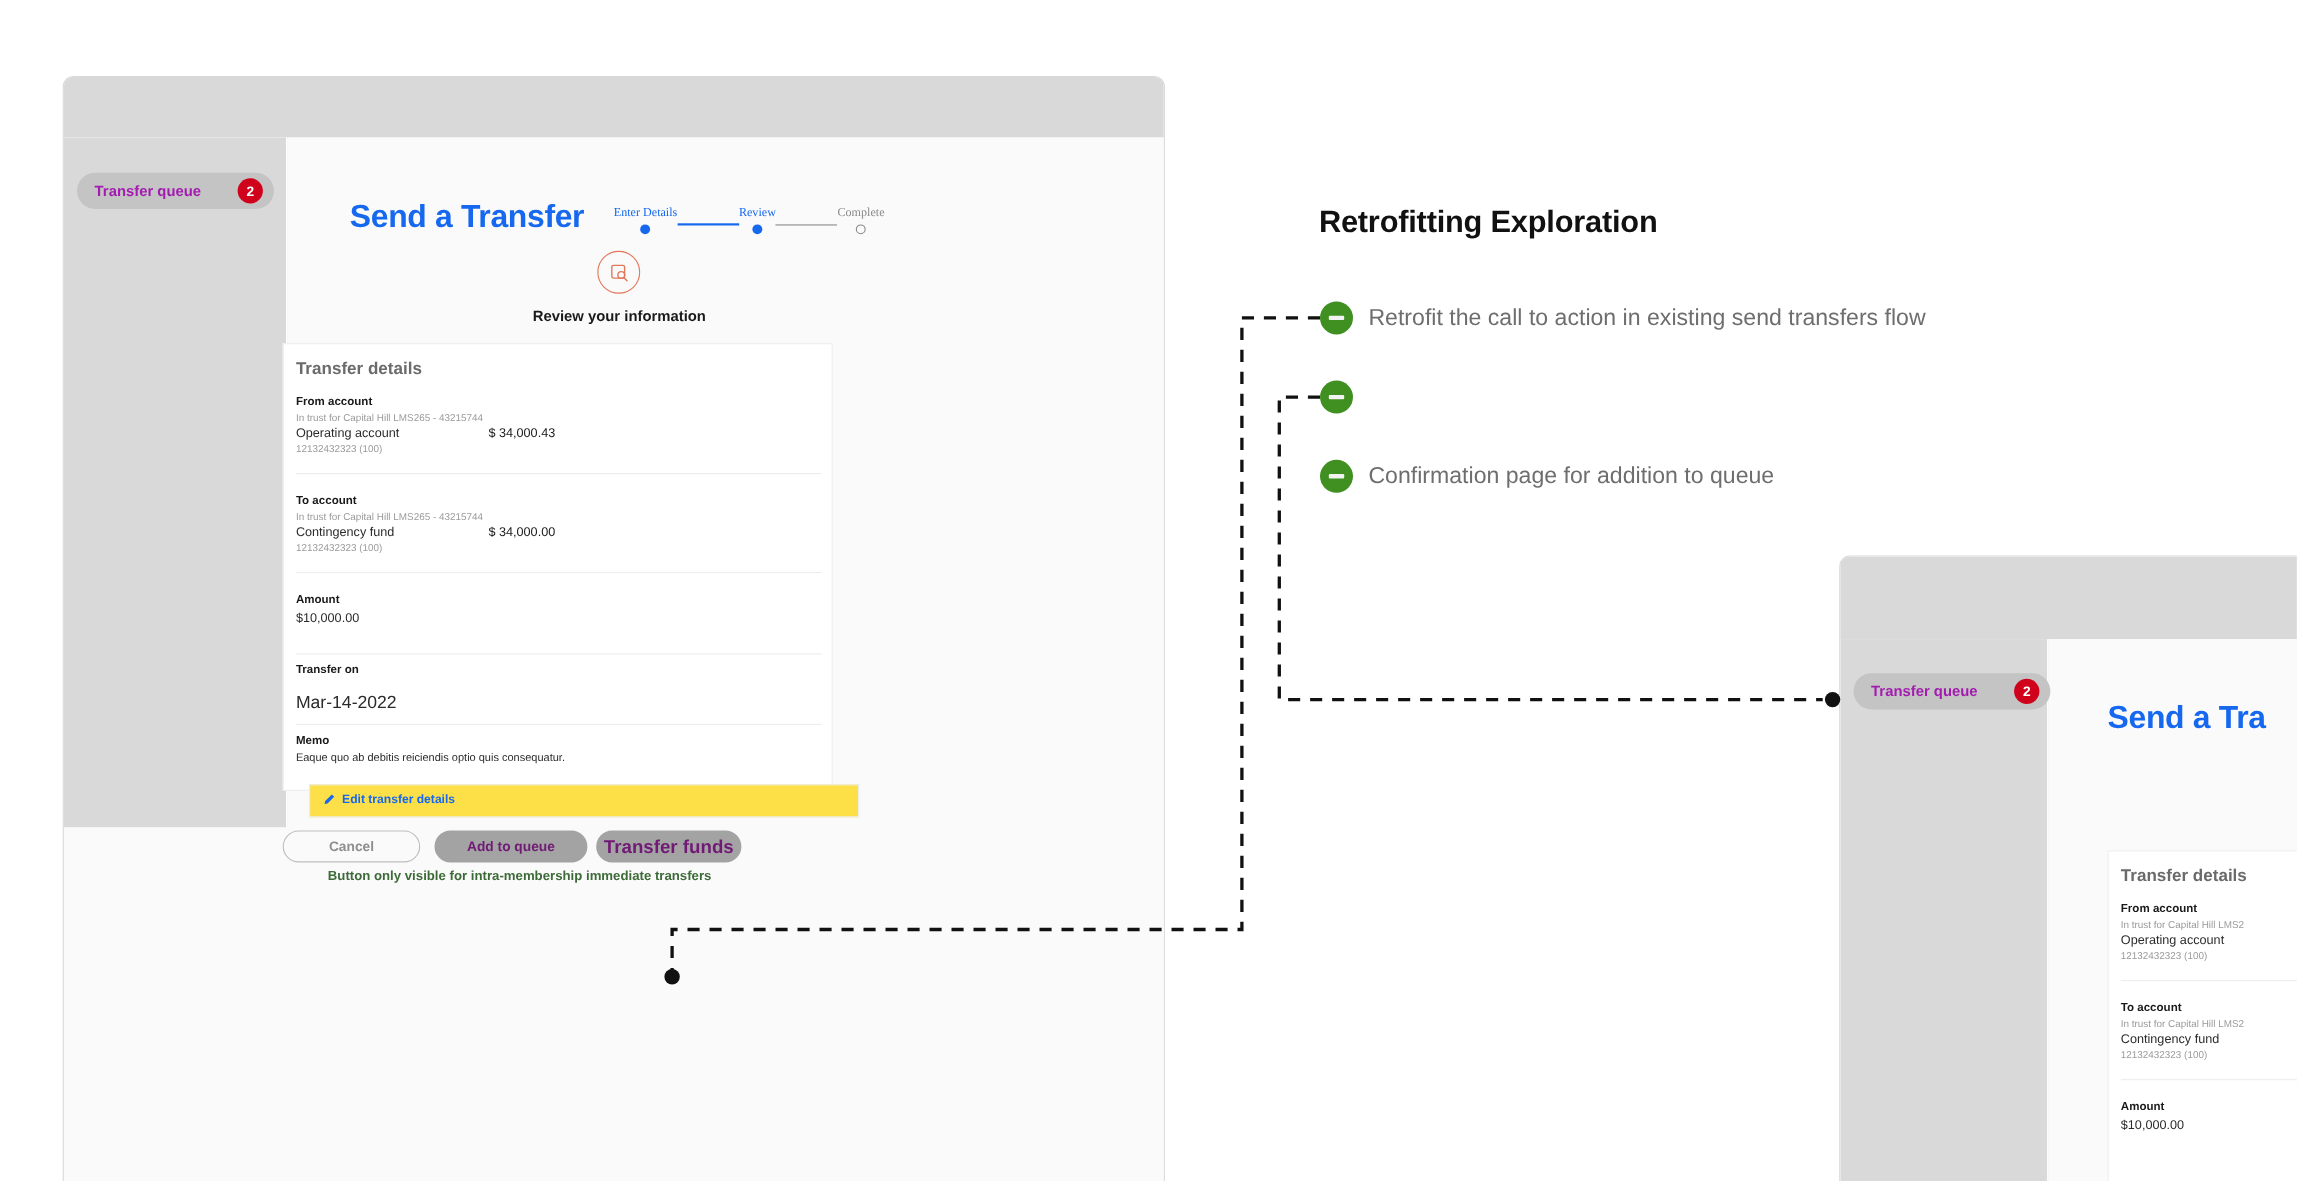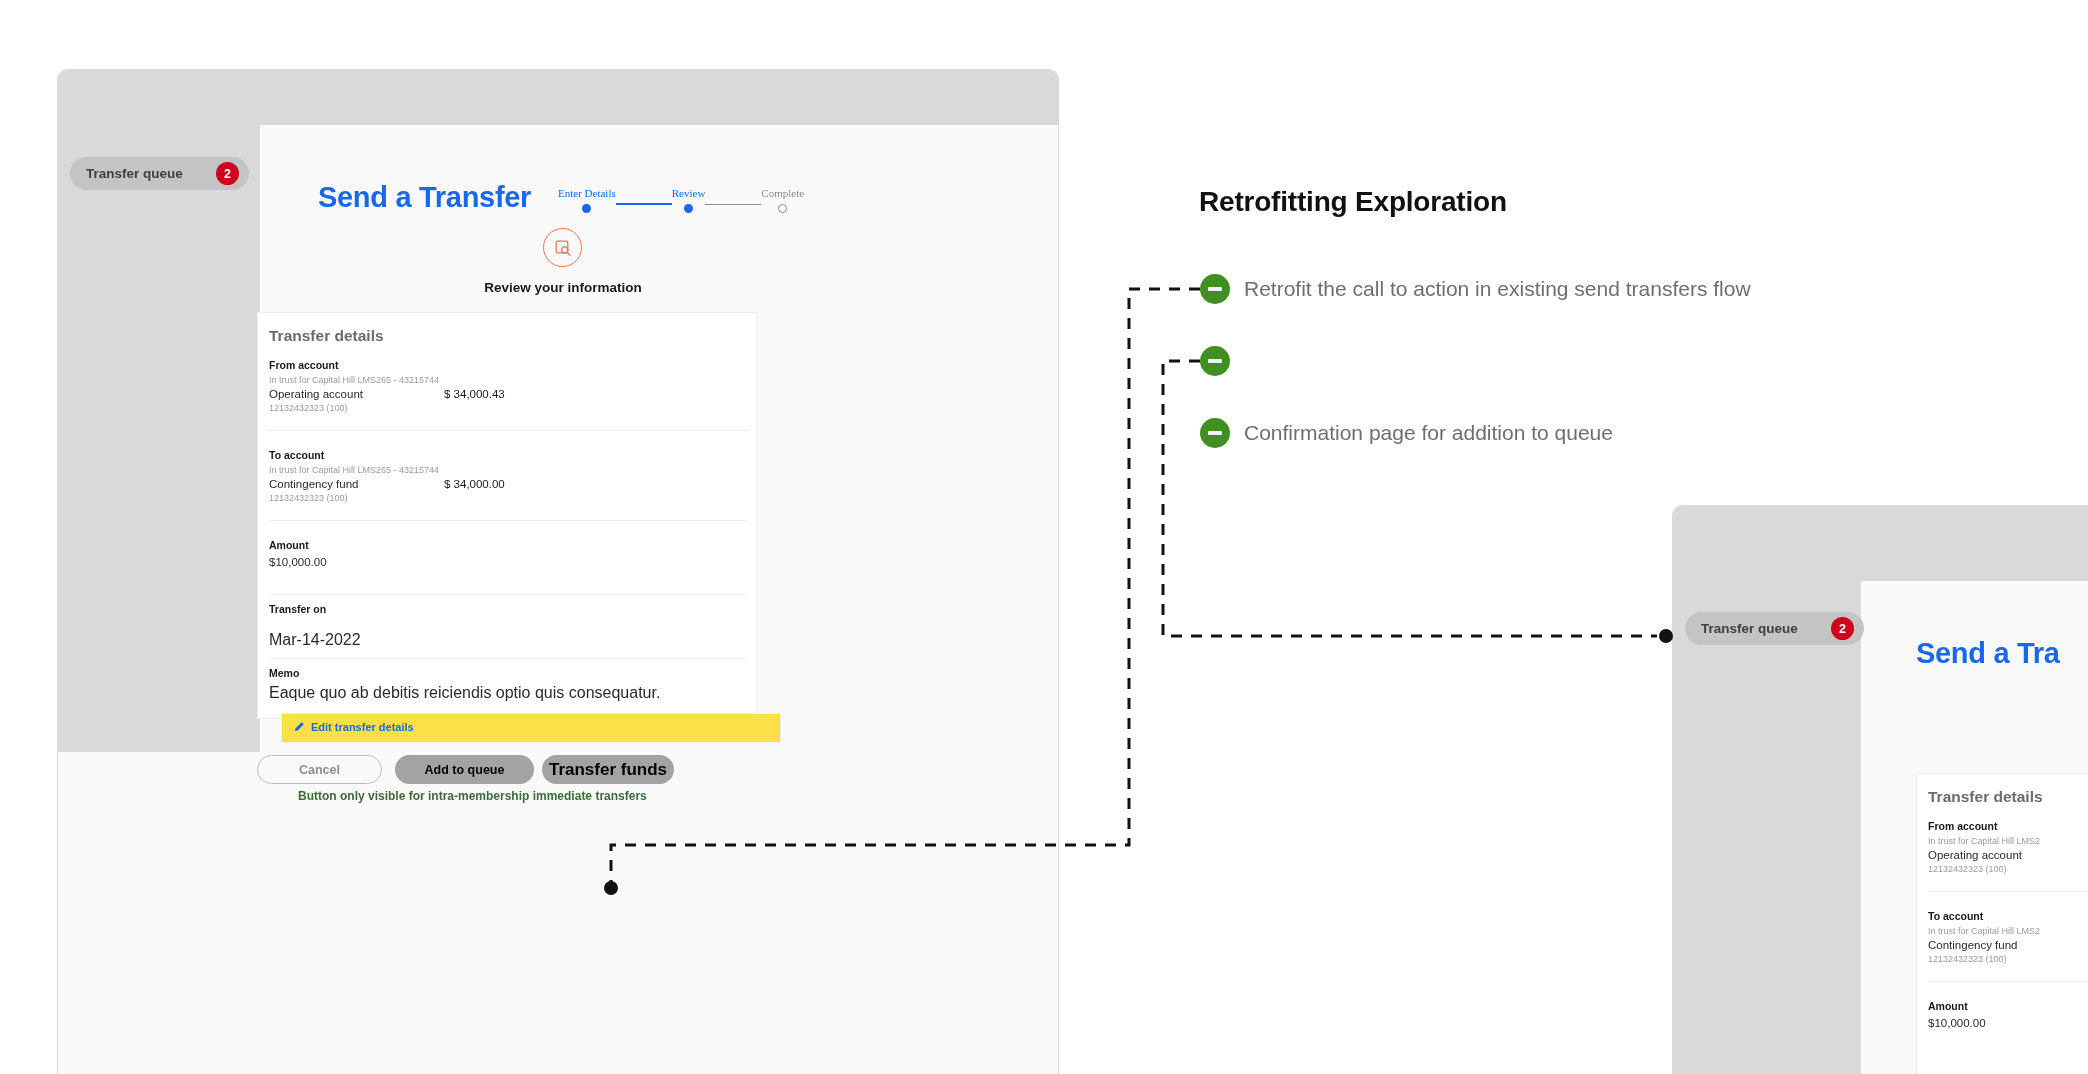--- a/index.html
+++ b/index.html
@@ -13,21 +13,21 @@
   .panel{position:absolute;background:#fafafa;border:1px solid #d9d9d9;overflow:hidden;}
   .panel-chrome{position:absolute;left:0;top:0;right:0;height:55px;background:#d9d9d9;}
   .panel-body{position:absolute;left:0;right:0;bottom:0;background:#fafafa;}
 
   
   .sidebar{position:absolute;background:#d9d9d9;border-right:1px solid #ffffff;}
   .queue-pill{
     position:absolute;display:flex;align-items:center;justify-content:space-between;
     background:#c4c4c4;border-radius:999px;box-sizing:border-box;
   }
-  .queue-pill .lbl{font-weight:bold;color:#404040;white-space:nowrap;}
+  .queue-pill .lbl{font-weight:bold;color:#a21caf;white-space:nowrap;}
   .queue-badge{
     background:#d0021b;color:#ffffff;border-radius:50%;
     display:flex;align-items:center;justify-content:center;font-weight:bold;
   }
 
   
   .page-title{position:absolute;color:#1668ef;font-weight:bold;letter-spacing:-.3px;}
 
   .stepper{position:absolute;display:flex;align-items:flex-start;font-family:Liberation Serif, serif;}
   .step{display:flex;flex-direction:column;align-items:center;}
@@ -60,21 +60,21 @@
   .row-acct{color:#9b9b9b;}
   .row-value{color:#2b2b2b;}
   .edit-link{color:#1668ef;font-weight:bold;display:flex;align-items:center;}
 
   
   .btn{
     position:absolute;display:flex;align-items:center;justify-content:center;
     border-radius:999px;box-sizing:border-box;font-weight:bold;white-space:nowrap;
   }
   .btn-ghost{background:#fafafa;border:1px solid #bdbdbd;color:#8e8e8e;}
-  .btn-grey{background:#a3a3a3;color:#000000;}
+  .btn-grey{background:#a3a3a3;color:#701a75;}
   .note{position:absolute;color:#3d6b38;font-weight:bold;white-space:nowrap;}
 
   
   .explain-title{position:absolute;color:#111111;font-weight:bold;letter-spacing:-.2px;}
   .bullet-row{position:absolute;display:flex;align-items:center;}
   .bullet-icon{
     width:30px;height:30px;border-radius:50%;background:#3f8f21;
     display:flex;align-items:center;justify-content:center;flex:none;
   }
   .bullet-icon .minus{width:14px;height:3.2px;background:#f2f2f2;border-radius:1px;}
@@ -154,21 +154,21 @@
         <div class="row-value" style="font-size:11.5px;margin-top:5px;">$10,000.00</div>
       </div>
 
       <div class="row" style="position:absolute;left:11px;top:290px;width:478px;height:55px;">
         <div class="row-label" style="font-size:10.5px;">Transfer on</div>
         <div class="row-value" style="font-size:16px;margin-top:16px;">Mar-14-2022</div>
       </div>
 
       <div class="row" style="position:absolute;left:11px;top:354px;width:478px;height:45px;border-bottom:none;">
         <div class="row-label" style="font-size:10.5px;">Memo</div>
-        <div class="row-value" style="font-size:16px;margin-top:5px;">Eaque quo ab debitis reiciendis optio quis consequatur.</div>
+        <div class="row-value" style="font-size:10px;margin-top:5px;">Eaque quo ab debitis reiciendis optio quis consequatur.</div>
       </div>
     </div>
 
     <div class="card" style="left:199px;top:588px;width:500px;height:30px;background:#fde047;border-top:1px solid #ededed;margin-left:24px;">
       <div class="edit-link" style="position:absolute;left:11px;top:7px;font-size:11px;">
         <svg width="12" height="12" viewBox="0 0 16 16" style="margin-right:6px;">
           <path d="M11.6 1.6l2.8 2.8-8.1 8.1-3.6.8.8-3.6z" fill="#1668ef"></path>
         </svg>
         <span>Edit transfer details</span>
       </div>

